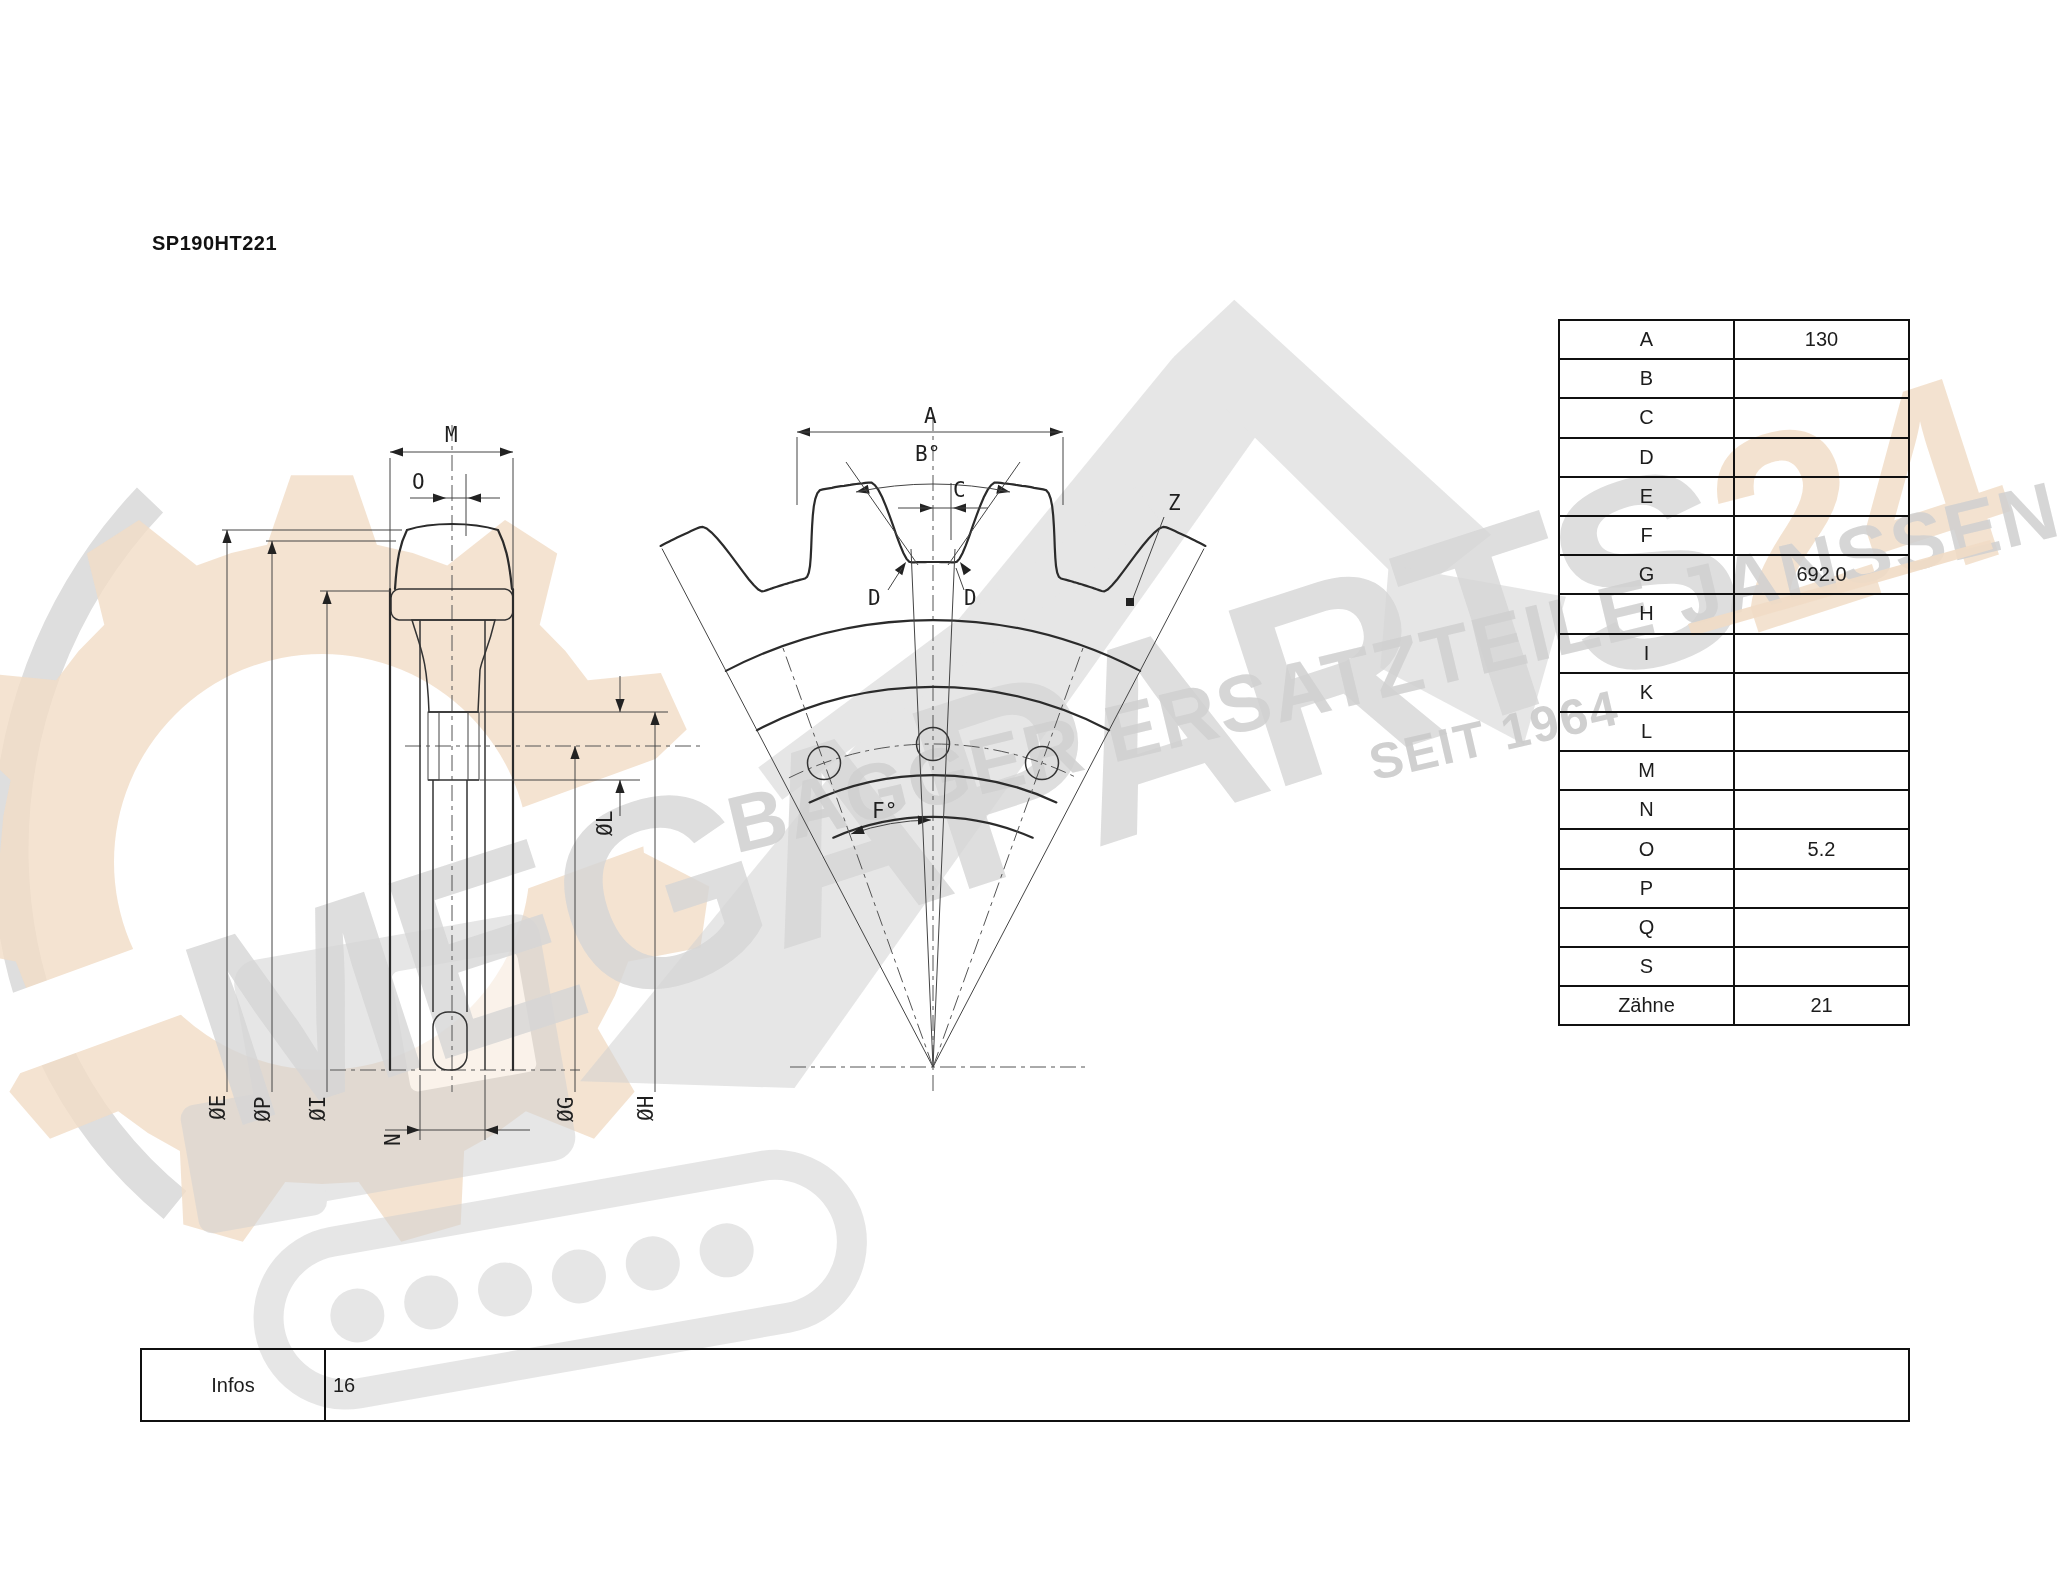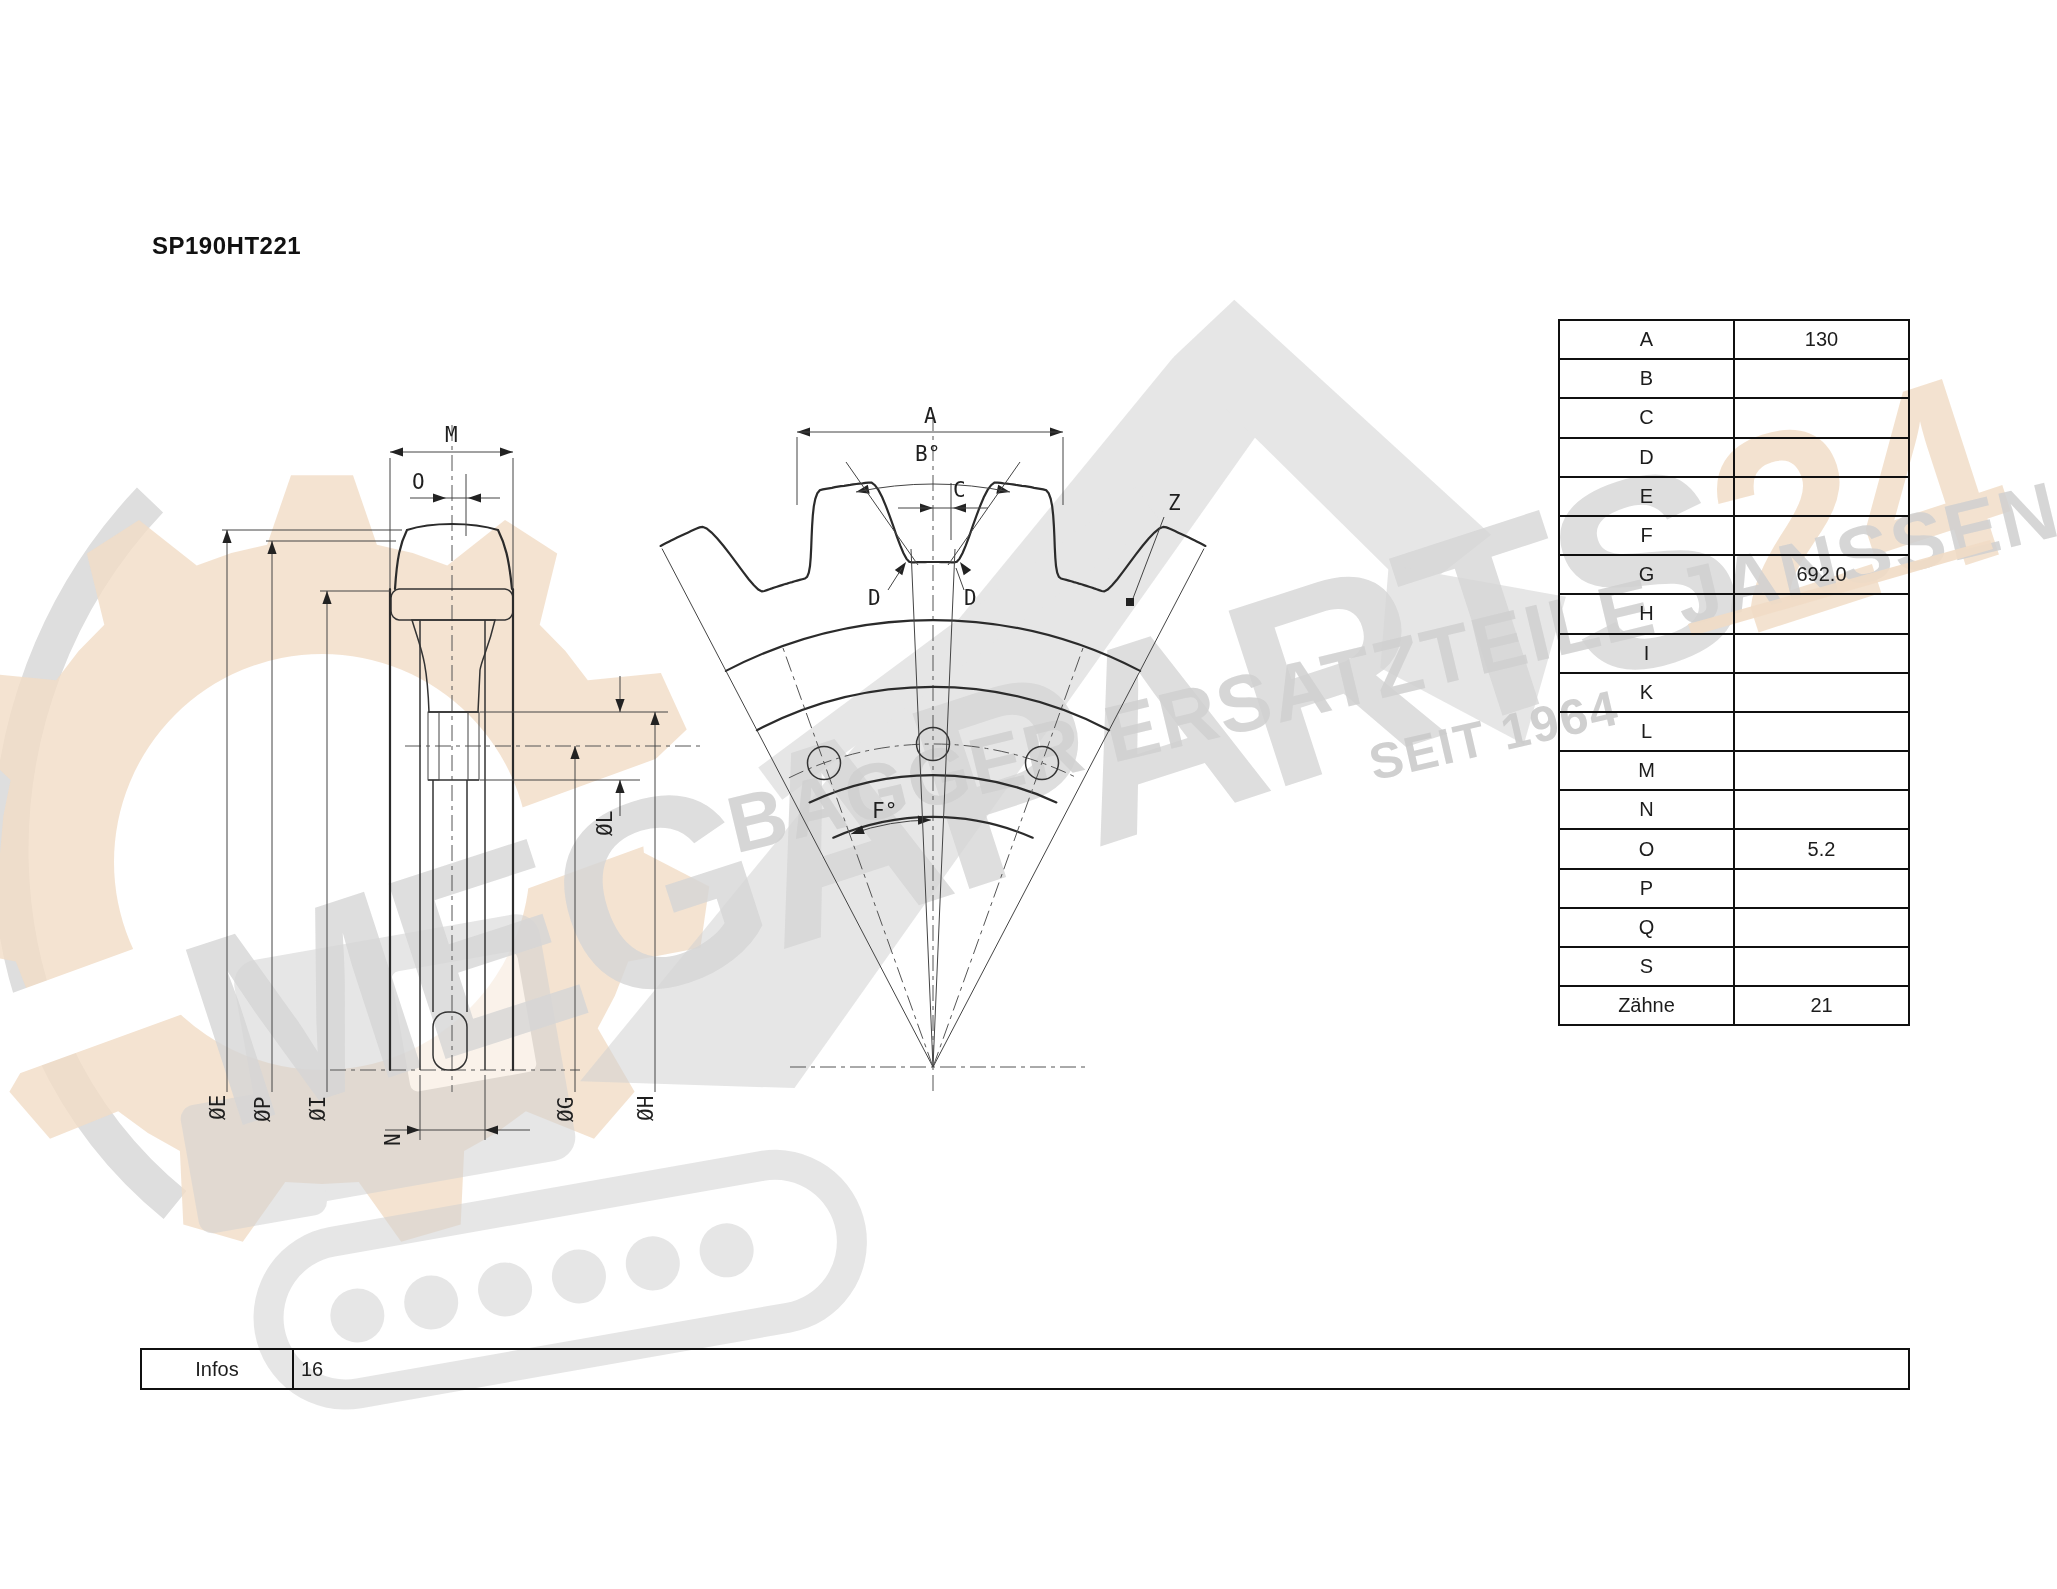--- a/index.html
+++ b/index.html
@@ -1,36 +1,36 @@
 <!DOCTYPE html>
 <html><head>
 <meta charset="utf-8">
 <style>
   html,body{margin:0;padding:0;background:#fff;}
   #page{position:relative;width:2057px;height:1589px;background:#ffffff;overflow:hidden;
         font-family:"Liberation Sans",sans-serif;}
-  #page-title{position:absolute;left:152px;top:232px;font-size:24px;font-weight:700;
+  #page-title{position:absolute;left:152px;top:232px;font-size:20px;font-weight:700;
         color:#111;letter-spacing:.5px;}
   svg{position:absolute;left:0;top:0;}
   
   .lw{stroke:#2b2b2b;stroke-width:2.2;fill:none;stroke-linecap:round;}
   .lm{stroke:#333;stroke-width:1.5;fill:none;}
   .ln{stroke:#444;stroke-width:1;fill:none;}
   .cl{stroke:#555;stroke-width:1;fill:none;stroke-dasharray:16 5 4 5;}
   .dl{font-family:"DejaVu Sans Mono",monospace;font-size:21px;fill:#1f1f1f;}
   
   #dim-table{position:absolute;left:1558px;top:319px;width:352px;border-collapse:collapse;
         table-layout:fixed;background:transparent;}
   #dim-table td{border:2px solid #101010;height:37.2px;font-size:20px;color:#1c1c1c;
         text-align:center;padding:0;background:transparent;}
   
   #info-table{position:absolute;left:140px;top:1348px;width:1770px;border-collapse:collapse;
         table-layout:fixed;background:transparent;}
   #info-table td{border:2px solid #101010;height:38px;font-size:20px;color:#1c1c1c;
-        padding:0;background:transparent;}
+        padding:16px;background:transparent;}
   #info-table td.lab{width:150px;text-align:center;}
   #info-table td.val{text-align:left;padding-left:7px;}
 </style>
 </head>
 <body>
 
 <div id="page">
 
   <svg id="wm" width="2057" height="1589" viewBox="0 0 2057 1589">
 

